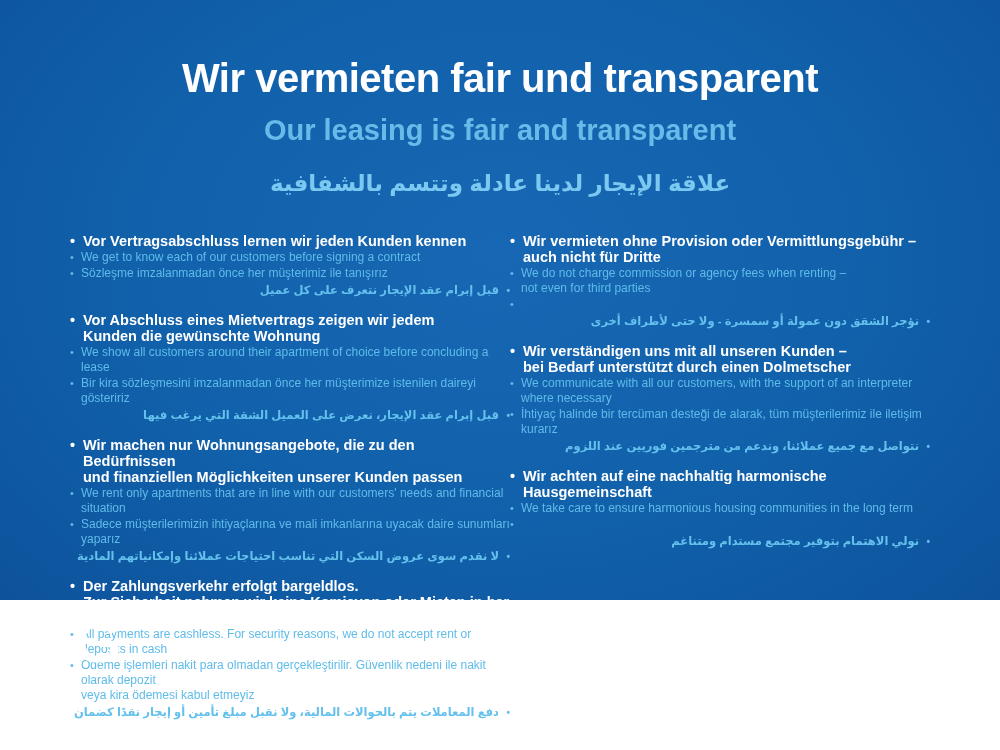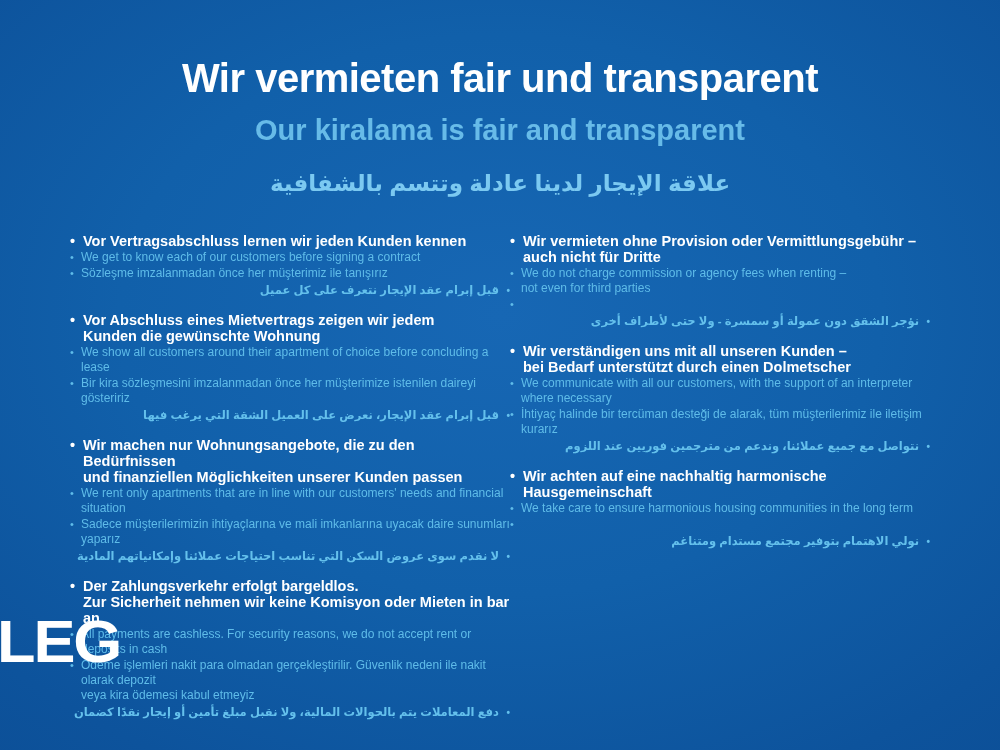--- a/index.html
+++ b/index.html
@@ -2,21 +2,21 @@
 <html><head>
 <meta charset="utf-8">
 <style>
   html,body{margin:0;padding:0;}
   body{
     width:1000px;height:750px;overflow:hidden;
     font-family:"Liberation Sans","DejaVu Sans",sans-serif;
     -webkit-font-smoothing:antialiased;
   }
   .poster{
-    position:relative;width:1000px;height:750px;
+    position:relative;width:1000px;height:600px;
     background:radial-gradient(ellipse 950px 700px at 50% 42%,
       #1767b4 0%, #1160aa 40%, #0d539c 72%, #0b4b92 100%);
   }
   
   .header{padding-top:56px;text-align:center;}
   .title-de{
     margin:0;font-size:40px;line-height:44px;font-weight:bold;
     color:#ffffff;letter-spacing:-0.5px;
   }
   .title-en{margin-top:14px;font-size:29px;line-height:32px;color:#6fc3ee;font-weight:bold;opacity:.92;}
@@ -50,21 +50,21 @@
     transform:scaleX(1.05);
   }
 </style>
 </head>
 <body>
 
 <div class="poster">
 
   <div class="header">
     <h1 class="title-de">Wir vermieten fair und transparent</h1>
-    <div class="title-en">Our kiralama is fair and transparent</div>
+    <div class="title-en">Our leasing is fair and transparent</div>
     <div class="title-ar" dir="rtl">علاقة الإيجار لدينا عادلة وتتسم بالشفافية</div>
   </div>
 
   <div class="columns">
 
     <div class="col col-left">
 
       <div class="sec">
         <div class="line de">
           <span class="bullet">•</span>

